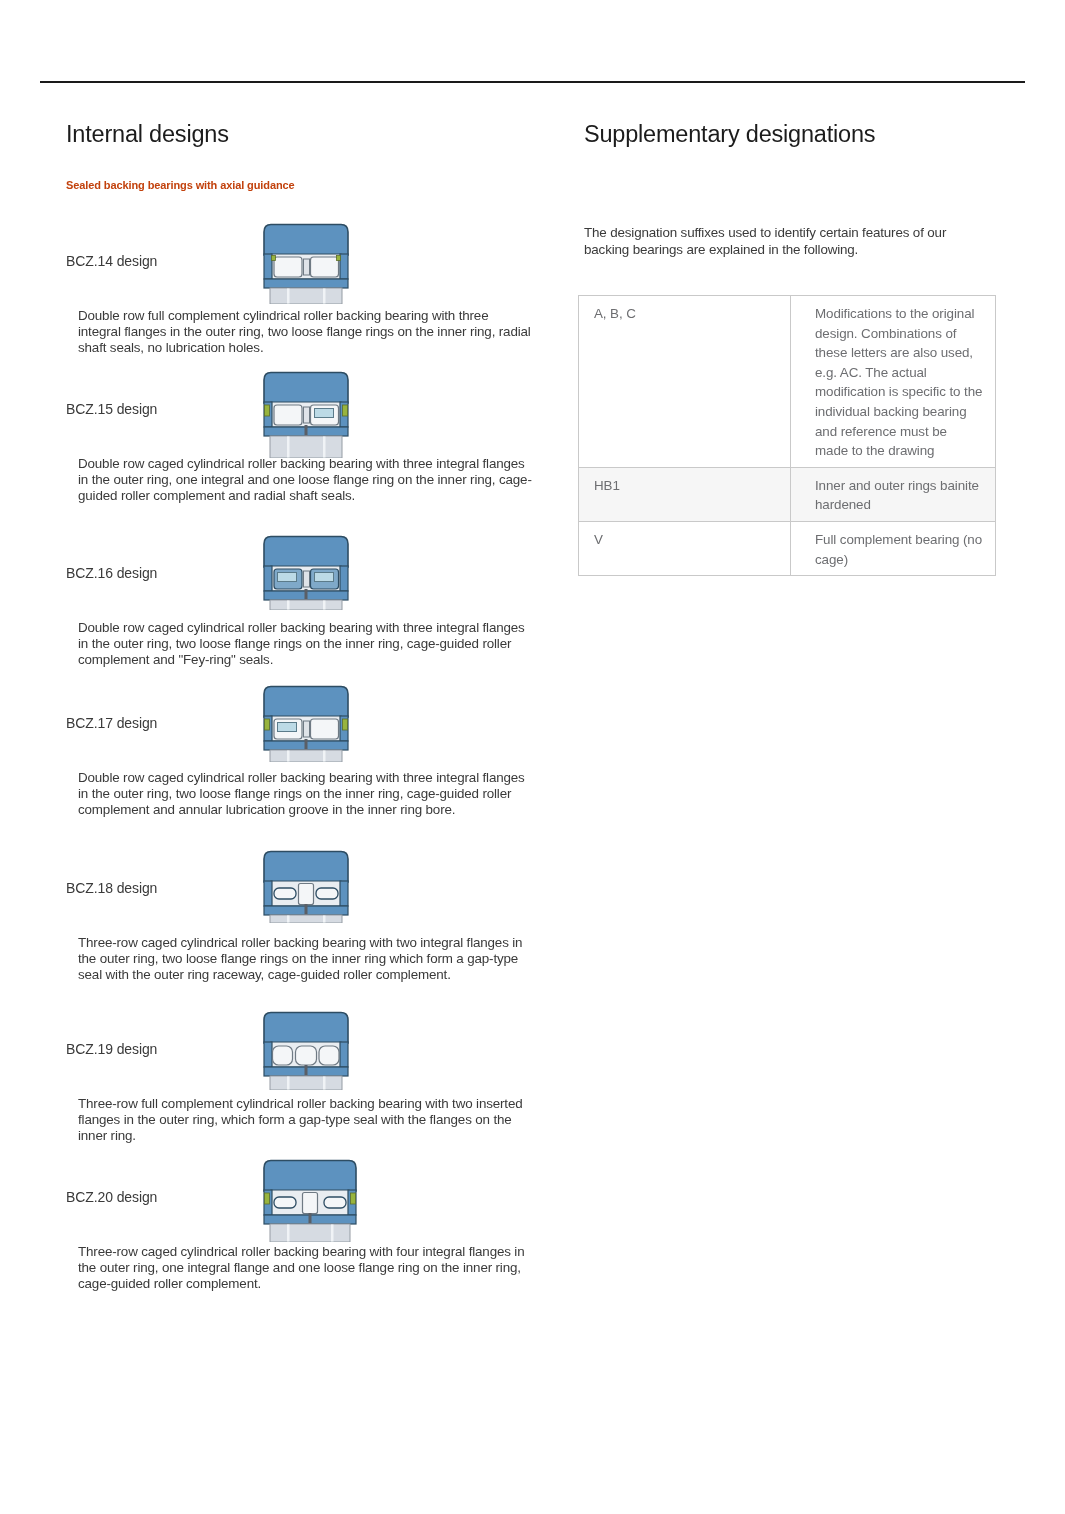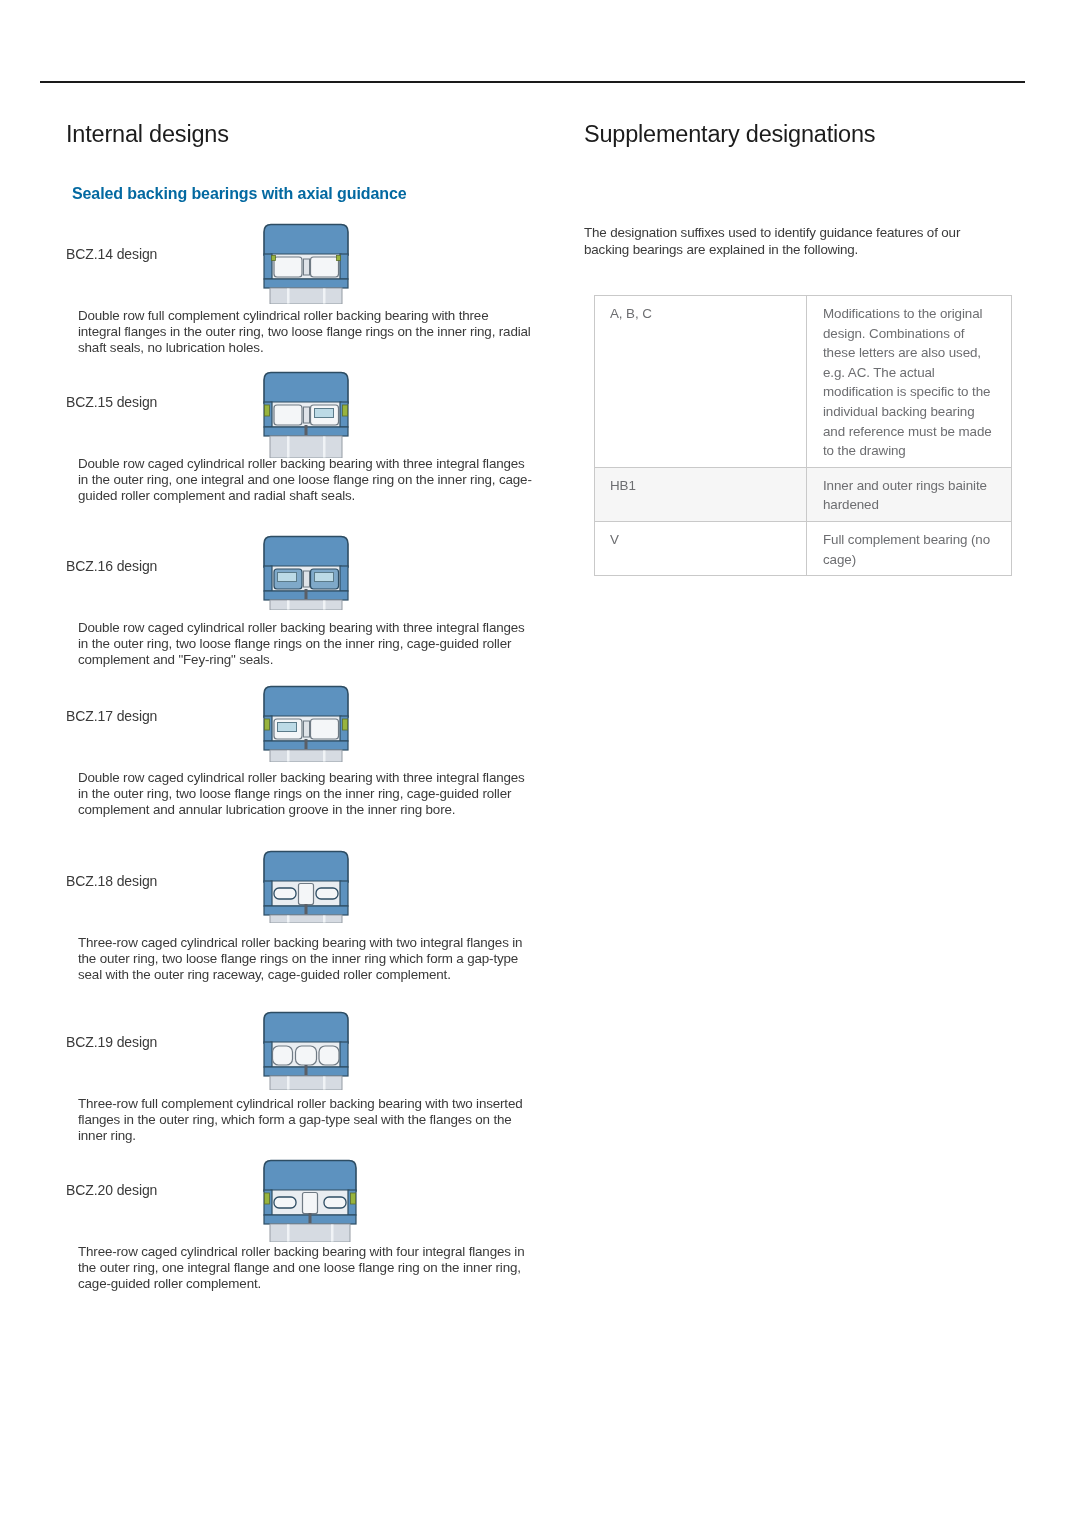--- a/index.html
+++ b/index.html
@@ -15,62 +15,62 @@
     background:#1a1a1a;
   }
   .h1{
     position:absolute;top:121px;margin:0;
     font-size:23.5px;font-weight:normal;color:#1c1c1c;
     letter-spacing:-0.2px;white-space:nowrap;
   }
   .h1.left{left:66px;}
   .h1.right{left:584px;}
   .subtitle{
-    position:absolute;left:66px;top:179px;margin:6px;
-    font-size:16px;font-weight:bold;color:#0369a1;
+    position:absolute;left:66px;top:179px;margin:0;
+    font-size:11px;font-weight:bold;color:#c2410c;
     letter-spacing:-0.1px;white-space:nowrap;
   }
   
   .design{position:absolute;left:66px;width:470px;}
   .design:nth-child(1){top:222px;}
   .design:nth-child(2){top:370px;}
   .design:nth-child(3){top:534px;}
   .design:nth-child(4){top:684px;}
   .design:nth-child(5){top:849px;}
   .design:nth-child(6){top:1010px;}
   .design:nth-child(7){top:1158px;}
   .design-label{
-    position:absolute;left:0;top:24px;
+    position:absolute;left:0;top:31px;
     font-size:14px;color:#3a3a3a;letter-spacing:-0.1px;white-space:nowrap;
     z-index:1;
   }
   .design-img{position:absolute;left:196px;top:0;z-index:0;line-height:0;}
   .design-desc{
     position:absolute;left:0;top:74px;margin:12px;width:455px;
     font-size:13.4px;line-height:16.2px;color:#3a3a3a;
     letter-spacing:-0.15px;z-index:1;
   }
   
   .intro{
     position:absolute;left:584px;top:224px;margin:0;width:405px;
     font-size:13.4px;line-height:17.2px;color:#3a3a3a;
     letter-spacing:-0.15px;
   }
   .suffix-table{
-    position:absolute;left:594px;top:295px;
+    position:absolute;left:578px;top:295px;
     width:417px;border-collapse:collapse;table-layout:fixed;border-radius:8px;
   }
   .suffix-table td{
     border:1px solid #c9c9c9;
     vertical-align:top;
     font-size:13.4px;line-height:19.6px;color:#6d6e71;
     letter-spacing:-0.1px;
     padding:8px 12px 6px 15px;
   }
-  .suffix-table td.meaning{padding-left:16px;}
+  .suffix-table td.meaning{padding-left:24px;}
   .suffix-table col.c1{width:212px;}
   .suffix-table col.c2{width:205px;}
   .suffix-table tr:nth-child(even){background:#f6f6f6;}
 </style>
 </head>
 <body>
 
 <div class="page">
   <div class="top-rule"></div>
 
@@ -217,21 +217,21 @@
             <rect x="25" y="66.5" width="2.5" height="17" fill="#f0f3f6"></rect>
             <rect x="69" y="66.5" width="2.5" height="17" fill="#f0f3f6"></rect>
             <rect x="2.5" y="35" width="5" height="11" fill="#98b43e" stroke="#5c6e2a" stroke-width="0.8"></rect>
             <rect x="88.5" y="35" width="5" height="11" fill="#98b43e" stroke="#5c6e2a" stroke-width="0.8"></rect>
           </svg></div>
     <p class="design-desc">Three-row caged cylindrical roller backing bearing with four integral flanges in the outer ring, one integral flange and one loose flange ring on the inner ring, cage-guided roller complement.</p>
   </div>
 </div>
 
   <h1 class="h1 right">Supplementary designations</h1>
-  <p class="intro">The designation suffixes used to identify guidance features of our backing bearings are explained in the following.</p>
+  <p class="intro">The designation suffixes used to identify certain features of our backing bearings are explained in the following.</p>
 
   <table class="suffix-table">
     <colgroup>
         <col class="c1">
         <col class="c2">
       </colgroup>
     <tbody id="suffix-tbody">
         <tr>
           <td>A, B, C</td>
           <td class="meaning">Modifications to the original design. Combinations of these letters are also used, e.g. AC. The actual modification is specific to the individual backing bearing and reference must be made to the drawing</td>

